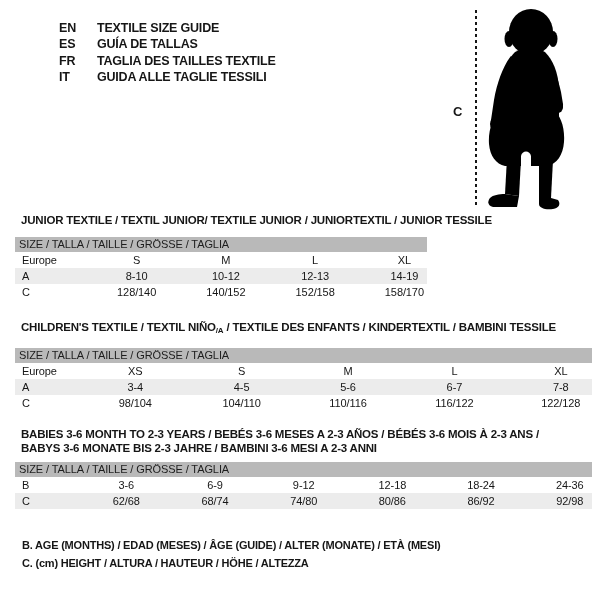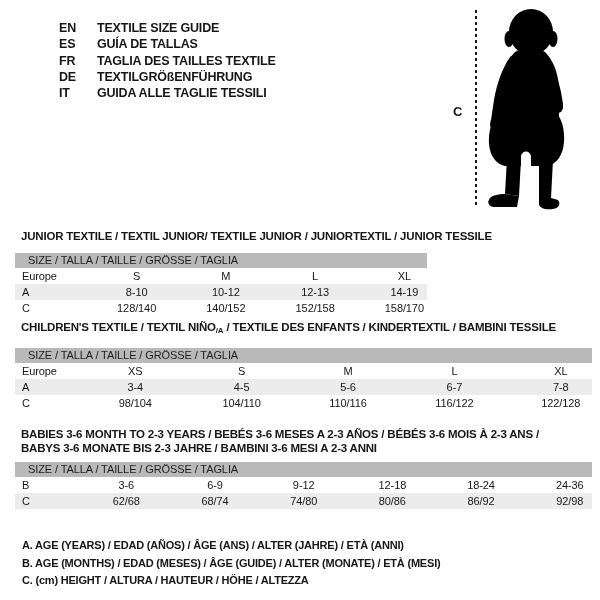--- a/index.html
+++ b/index.html
@@ -26,21 +26,21 @@
 
   
   .t-section{left:15px;}
   .t-title{
     font-size:11.5px;font-weight:700;letter-spacing:-0.2px;line-height:14px;
     padding-left:6px;white-space:nowrap;
   }
   .t-title sub{font-size:8px;vertical-align:-2px;}
   .t-bar{
     background:#b9b9b9;height:15px;line-height:15px;margin-top:10px;
-    font-size:11px;color:#1d1d1d;padding-left:13px;letter-spacing:-0.1px;
+    font-size:11px;color:#1d1d1d;padding-left:4px;letter-spacing:-0.1px;
   }
   .t-row{display:flex;height:16px;line-height:16px;font-size:11px;letter-spacing:-0.1px;gap:44px;}
   .t-row.shaded{background:#ececec;}
   .t-label{padding-left:7px;flex:0 0 auto;}
   .t-cell{flex:1 1 0;text-align:center;}
   .w-lbl-1{width:48px;}
   .w-lbl-2{width:38px;}
   .t3-gap{margin-top:6px;}
 
   
@@ -57,24 +57,20 @@
   </div>
   <div class="lang-row">
     <span class="lang-code">ES</span>
     <span class="lang-label">GUÍA DE TALLAS</span>
   </div>
   <div class="lang-row">
     <span class="lang-code">FR</span>
     <span class="lang-label">TAGLIA DES TAILLES TEXTILE</span>
   </div>
   <div class="lang-row">
-    <span class="lang-code">DE</span>
-    <span class="lang-label">TEXTILGRÖßENFÜHRUNG</span>
-  </div>
-  <div class="lang-row">
     <span class="lang-code">IT</span>
     <span class="lang-label">GUIDA ALLE TAGLIE TESSILI</span>
   </div>
 </div>
 
 <div class="abs dash-line"></div>
 <div class="abs height-label">C</div>
 <svg class="abs baby-svg" width="88" height="204" viewBox="0 0 88 204" fill="#000000" xmlns="http://www.w3.org/2000/svg">
   <ellipse cx="48" cy="24" rx="22" ry="23"></ellipse>
   <ellipse cx="26" cy="31" rx="4.5" ry="8"></ellipse>
@@ -84,21 +80,21 @@
   <ellipse cx="13" cy="116" rx="6" ry="7"></ellipse>
   <path d="M62,47 C70,56 75,70 78,84 L80,96 C81,104 72,106 70,98 L67,84 C64,71 60,58 56,52 Z"></path>
   <ellipse cx="75" cy="99" rx="5" ry="6"></ellipse>
   <path d="M19,100 C10,108 5,122 6,136 C7,148 13,156 22,158 L38,158 L38,148 C39,142 47,142 48,148 L48,158 L64,158 C74,156 80,147 81,134 C82,120 78,107 69,100 Z"></path>
   <path d="M24,150 L22,186 L36,188 L38,152 Z"></path>
   <path d="M7,190 C4,194 5,198 10,199 L34,199 L36,188 L22,186 C16,186 10,187 7,190 Z"></path>
   <path d="M56,152 L56,190 L68,190 L70,152 Z"></path>
   <path d="M56,190 L56,196 C56,200 62,202 70,201 C76,200 78,196 75,192 L68,190 Z"></path>
 </svg>
 
-<div class="abs t-section" style="top:229px;width:412px;">
+<div class="abs t-section" style="top:213px;width:412px;">
   <div class="t-title">JUNIOR TEXTILE / TEXTIL JUNIOR/ TEXTILE JUNIOR / JUNIORTEXTIL / JUNIOR TESSILE</div>
   <div class="t-bar">SIZE / TALLA / TAILLE / GRÖSSE / TAGLIA</div>
   <div class="t-row">
     <span class="t-label w-lbl-1">Europe</span>
     <span class="t-cell">S</span>
     <span class="t-cell">M</span>
     <span class="t-cell">L</span>
     <span class="t-cell">XL</span>
   </div>
   <div class="t-row shaded">
@@ -164,16 +160,15 @@
     <span class="t-cell">62/68</span>
     <span class="t-cell">68/74</span>
     <span class="t-cell">74/80</span>
     <span class="t-cell">80/86</span>
     <span class="t-cell">86/92</span>
     <span class="t-cell">92/98</span>
   </div>
 </div>
 
 <div class="abs footnotes">
-  <div class="foot-line">A. AGE (YEARS) / EDAD (AÑOS) / ÂGE (ANS) / ALTER (JAHRE) / ETÀ (ANNI)</div>
   <div class="foot-line">B. AGE (MONTHS) / EDAD (MESES) / ÂGE (GUIDE) / ALTER (MONATE) / ETÀ (MESI)</div>
   <div class="foot-line">C. (cm) HEIGHT / ALTURA / HAUTEUR / HÖHE / ALTEZZA</div>
 </div>
 
 </body></html>

